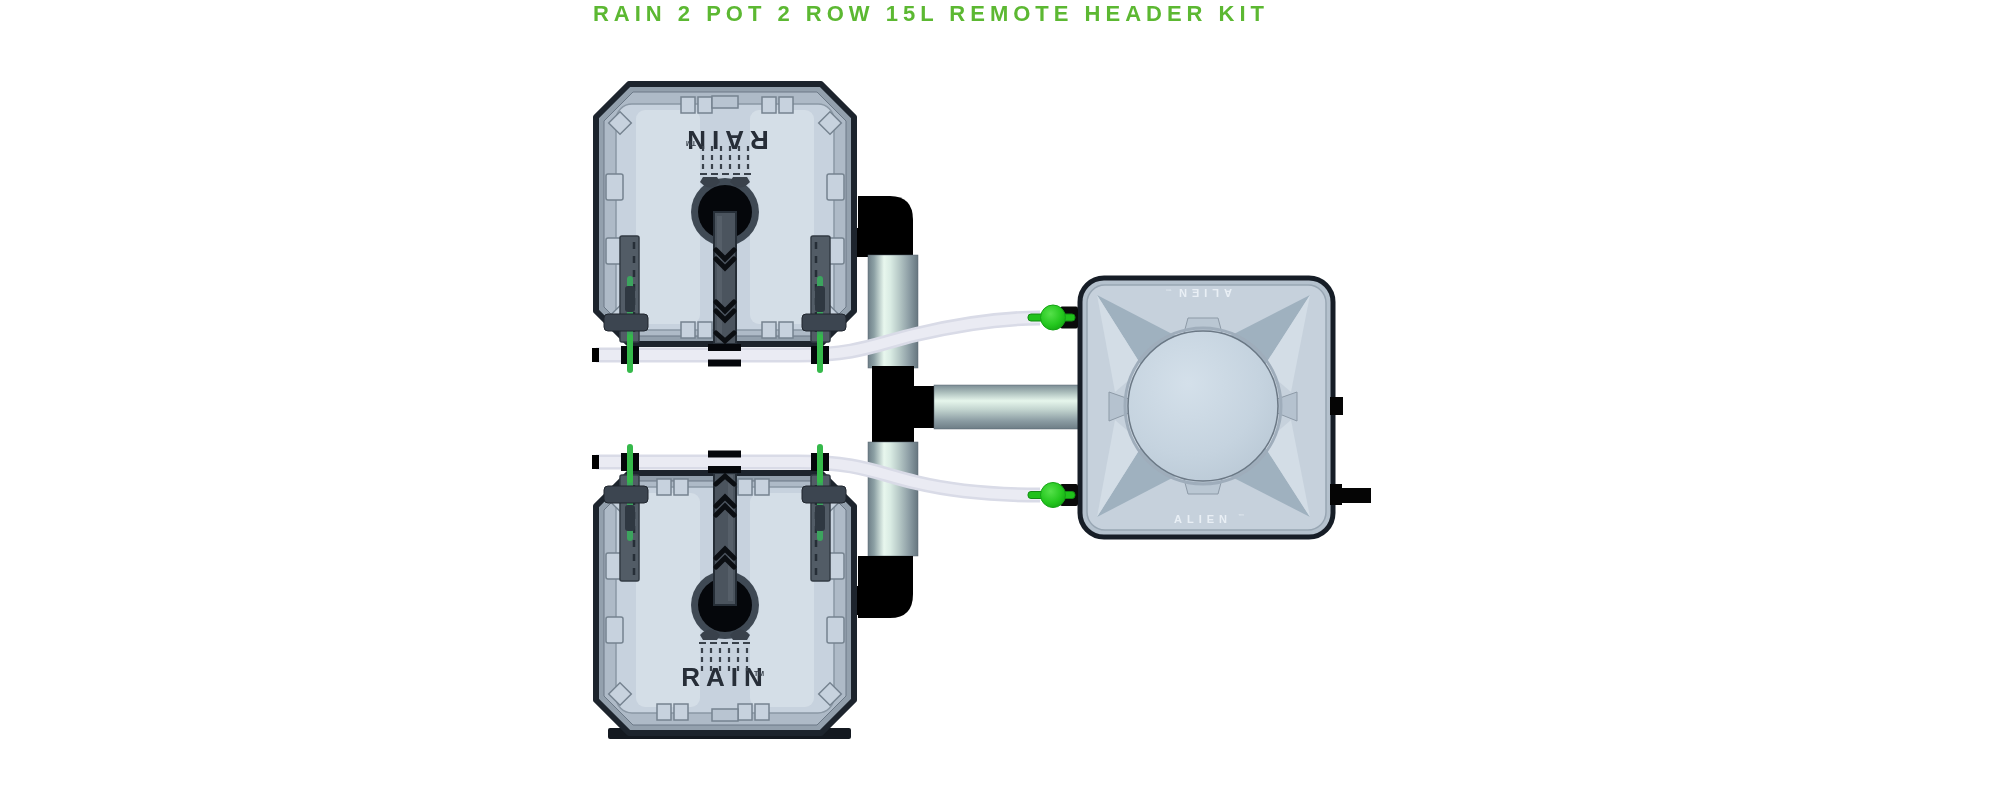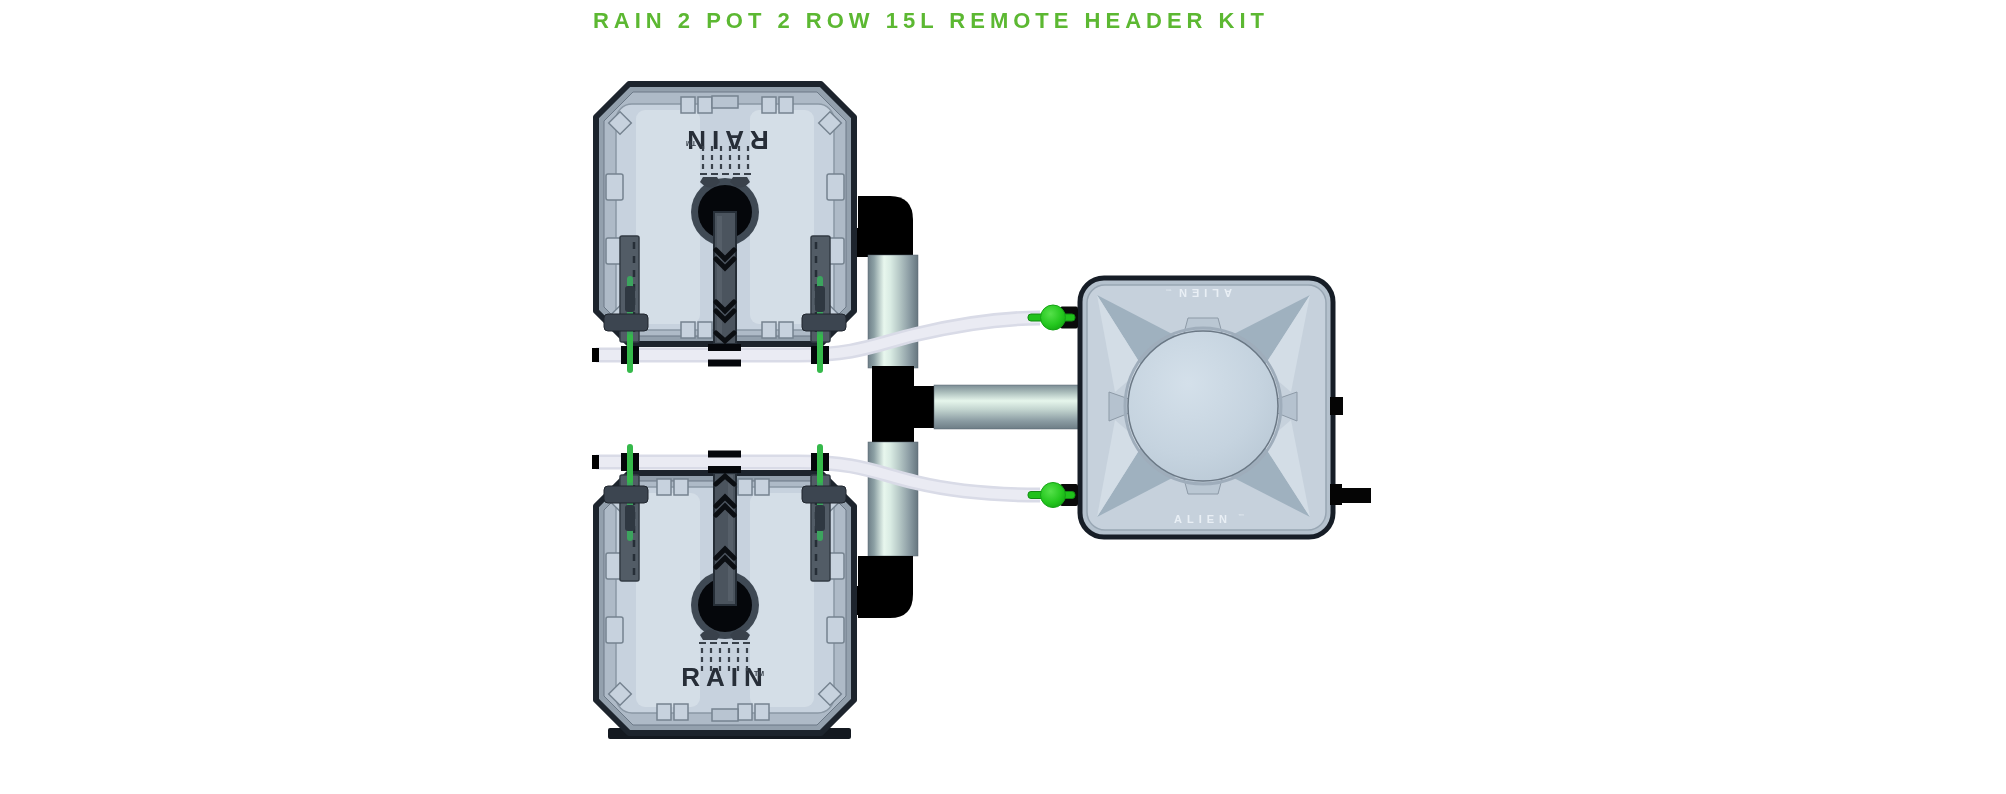--- a/index.html
+++ b/index.html
@@ -1,21 +1,21 @@
 <!DOCTYPE html>
 <html><head>
 <meta charset="utf-8">
 <style>
   html,body{margin:0;padding:0;background:#ffffff;}
   .stage{
     position:relative;width:2006px;height:794px;background:#ffffff;overflow:hidden;
     font-family:"Liberation Sans",sans-serif;
   }
   .title{
-    position:absolute;top:8px;left:931px;transform:translateX(-50%);
+    position:absolute;top:1px;left:931px;transform:translateX(-50%);
     font-size:22px;font-weight:bold;letter-spacing:5px;white-space:nowrap;
     color:#5cb832;
   }
   svg{position:absolute;left:0;top:0;}
   svg text{font-family:"Liberation Sans",sans-serif;font-weight:bold;}
   .rain-logo-text{font-size:26px;letter-spacing:6px;fill:#272e38;}
   .rain-tm{font-size:7px;letter-spacing:0;fill:#39414b;}
   .alien-text{font-size:11px;letter-spacing:5px;fill:#e9eff5;}
   .alien-tm{font-size:6px;fill:#dfe7ee;}
 </style>

